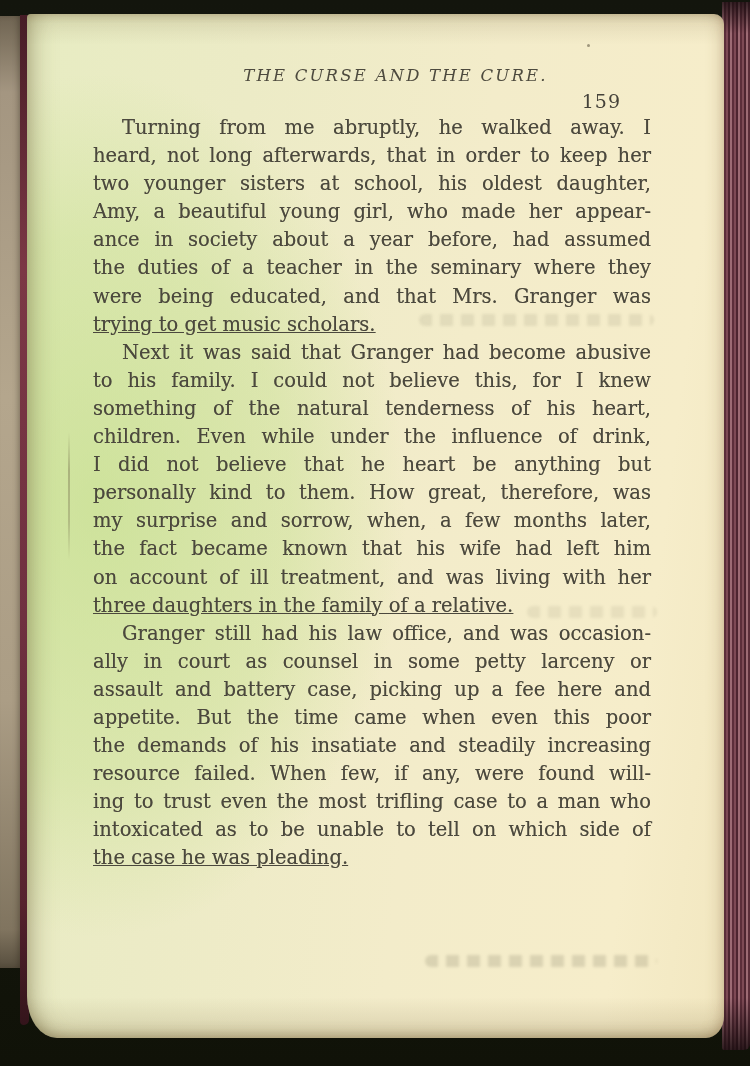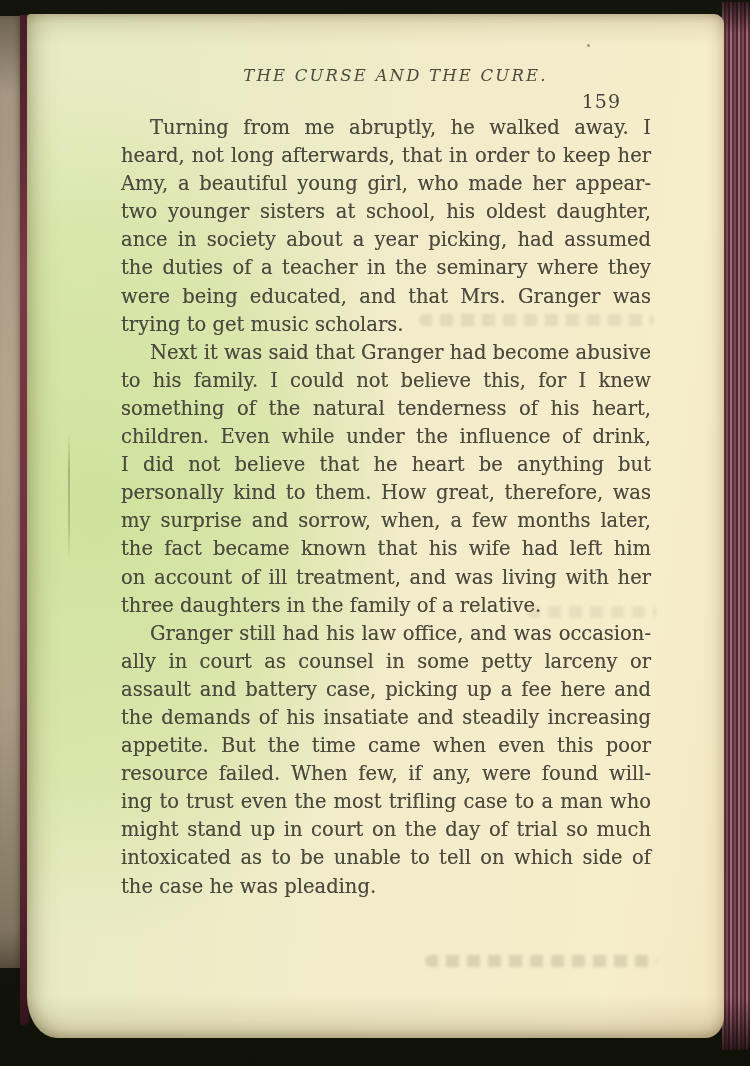--- a/index.html
+++ b/index.html
@@ -45,29 +45,29 @@
   
   .text-block{position:absolute;left:66px;top:52px;width:558px;}
   .page-header{position:relative;height:24px;text-align:center;}
   .running-title{
     display:inline-block;font-style:italic;font-size:16.5px;letter-spacing:2.2px;
     color:#4d4a3e;white-space:nowrap;margin-left:47px;
   }
   .page-number{
     position:absolute;right:30px;top:-1px;font-size:19px;letter-spacing:1px;color:#45423a;margin-top:25px;
   }
-  .body-text{margin-top:24px;margin-left:28px;}
+  .body-text{margin-top:24px;}
   .para{margin:0;}
   .line{
     height:28.1px;line-height:28.1px;font-size:19.5px;color:#4b483d;
     text-align:justify;text-align-last:justify;white-space:normal;
     text-shadow:0 0 .5px rgba(75,72,61,.55);
   }
   .line.indent{text-indent:29px;}
-  .line.last{text-align:right;text-align-last:left;}
+  .line.last{text-align:right;text-align-last:left;text-decoration:underline;}
   
   .ghost{
     position:absolute;height:12px;border-radius:6px;opacity:.22;filter:blur(1.6px);
     background:repeating-linear-gradient(90deg,rgba(110,105,80,.75) 0 13px,rgba(110,105,80,0) 13px 21px);
   }
   .ghost.g1{left:392px;top:300px;width:235px;opacity:.17;}
   .ghost.g2{left:500px;top:592px;width:130px;opacity:.14;}
   .ghost.g3{left:398px;top:941px;width:232px;opacity:.26;}
   
   .scratch{position:absolute;left:41px;top:418px;width:2px;height:128px;
@@ -89,23 +89,23 @@
     <div class="page-header">
       <span class="running-title">THE CURSE AND THE CURE.</span>
       <span class="page-number">159</span>
     </div>
 
     <div class="body-text">
 
       <div class="para">
         <div class="line indent">Turning from me abruptly, he walked away. I</div>
         <div class="line">heard, not long afterwards, that in order to keep her</div>
+        <div class="line">two younger sisters at school, his oldest daughter,</div>
         <div class="line">Amy, a beautiful young girl, who made her appear-</div>
-        <div class="line">two younger sisters at school, his oldest daughter,</div>
-        <div class="line">ance in society about a year picking, had assumed</div>
+        <div class="line">ance in society about a year before, had assumed</div>
         <div class="line">the duties of a teacher in the seminary where they</div>
         <div class="line">were being educated, and that Mrs. Granger was</div>
         <div class="line last">trying to get music scholars.</div>
       </div>
 
       <div class="para">
         <div class="line indent">Next it was said that Granger had become abusive</div>
         <div class="line">to his family. I could not believe this, for I knew</div>
         <div class="line">something of the natural tenderness of his heart,</div>
         <div class="line">children. Even while under the influence of drink,</div>
@@ -114,25 +114,24 @@
         <div class="line">my surprise and sorrow, when, a few months later,</div>
         <div class="line">the fact became known that his wife had left him</div>
         <div class="line">on account of ill treatment, and was living with her</div>
         <div class="line last">three daughters in the family of a relative.</div>
       </div>
 
       <div class="para">
         <div class="line indent">Granger still had his law office, and was occasion-</div>
         <div class="line">ally in court as counsel in some petty larceny or</div>
         <div class="line">assault and battery case, picking up a fee here and</div>
+        <div class="line">appetite. But the time came when even this poor</div>
         <div class="line">the demands of his insatiate and steadily increasing</div>
-        <div class="line">appetite. But the time came when even this poor</div>
         <div class="line">resource failed. When few, if any, were found will-</div>
         <div class="line">ing to trust even the most trifling case to a man who</div>
-        <div class="line">might stand up in court on the day of trial so much</div>
         <div class="line">intoxicated as to be unable to tell on which side of</div>
         <div class="line last">the case he was pleading.</div>
       </div>
 
     </div>
   </div>
 
   <div class="ghost g1"></div>
   <div class="ghost g2"></div>
   <div class="ghost g3"></div>

